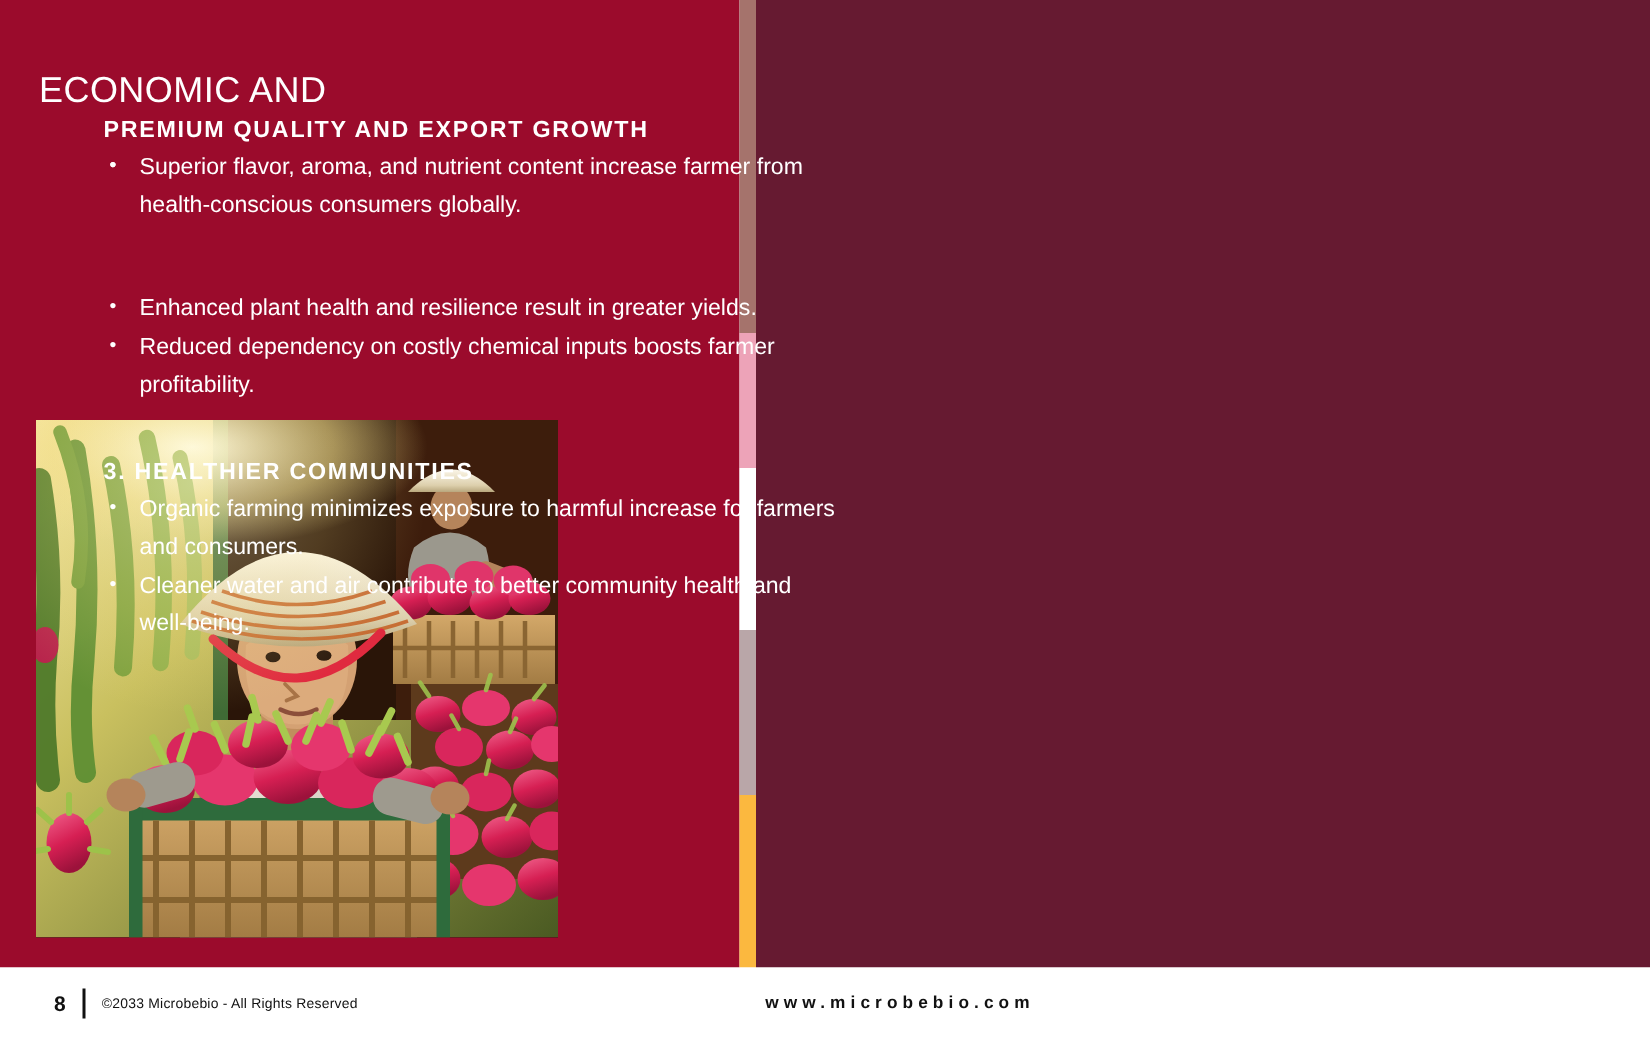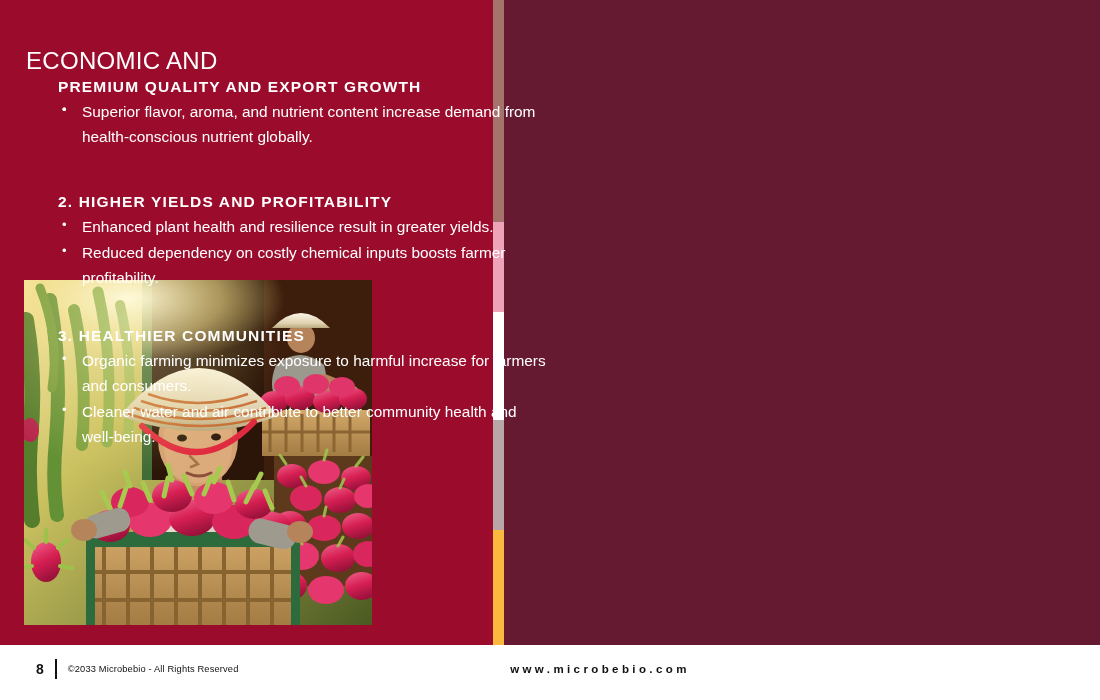--- a/index.html
+++ b/index.html
@@ -63,21 +63,21 @@
   
   .right-panel {
     position: absolute;
     left: 504px; top: 0;
     width: 596px; height: 645px;
     background: #661a31;
   }
 
   .content {
     position: absolute;
-    left: 58px; top: 78px;
+    left: 69px; top: 78px;
     width: 494px;
     color: #ffffff;
   }
 
   .block { margin-bottom: 26px; }
   .block:last-child { margin-bottom: 16px; }
 
   .block-heading {
     font-size: 15.5px;
     font-weight: bold;
@@ -368,29 +368,28 @@
   <div class="content">
 
     <div class="block">
       <div class="block-heading">PREMIUM QUALITY AND EXPORT GROWTH</div>
       <ul class="bullets">
         <li class="bullet">
           <span class="dot">•</span>
         </li>
         <li class="bullet">
           <span class="dot">•</span>
-          <span>Superior flavor, aroma, and nutrient content increase demand from health-conscious nutrient globally.</span>
+          <span>Superior flavor, aroma, and nutrient content increase farmer from health-conscious consumers globally.</span>
         </li>
       </ul>
     </div>
 
     <div class="gap-1"></div>
 
     <div class="block">
-      <div class="block-heading">2. HIGHER YIELDS AND PROFITABILITY</div>
       <ul class="bullets">
         <li class="bullet">
           <span class="dot">•</span>
           <span>Enhanced plant health and resilience result in greater yields.</span>
         </li>
         <li class="bullet">
           <span class="dot">•</span>
           <span>Reduced dependency on costly chemical inputs boosts farmer profitability.</span>
         </li>
       </ul>

